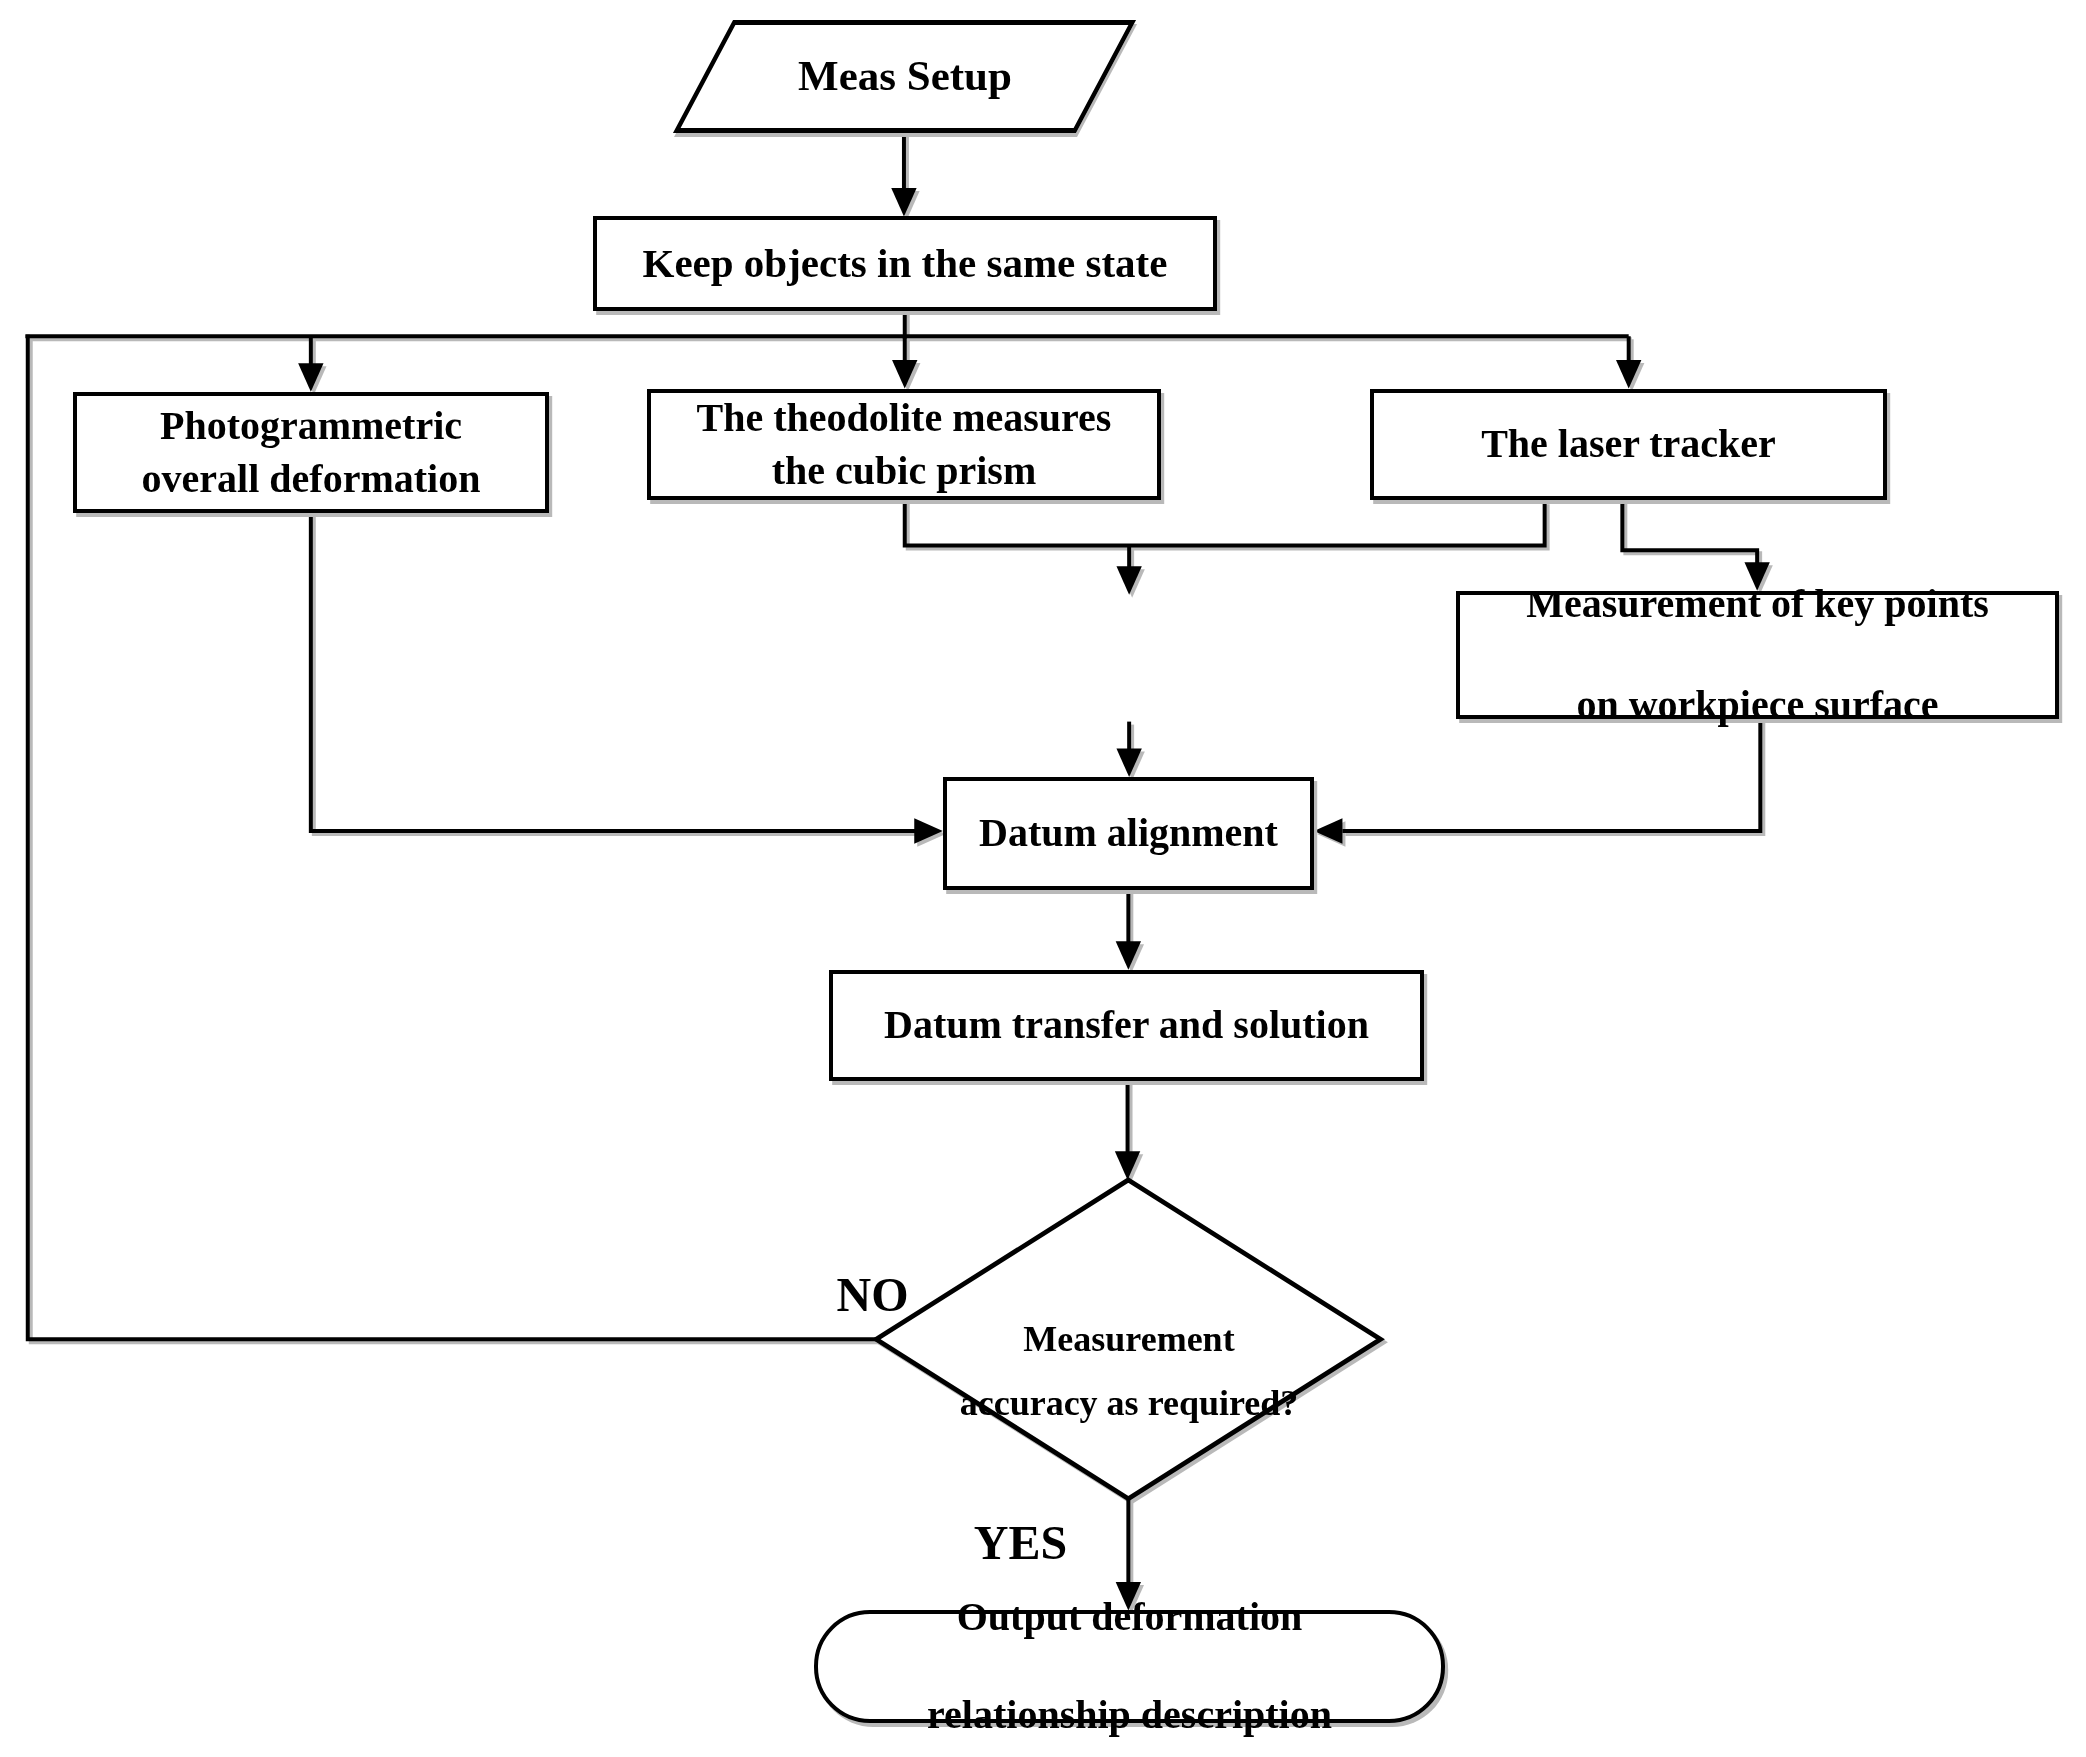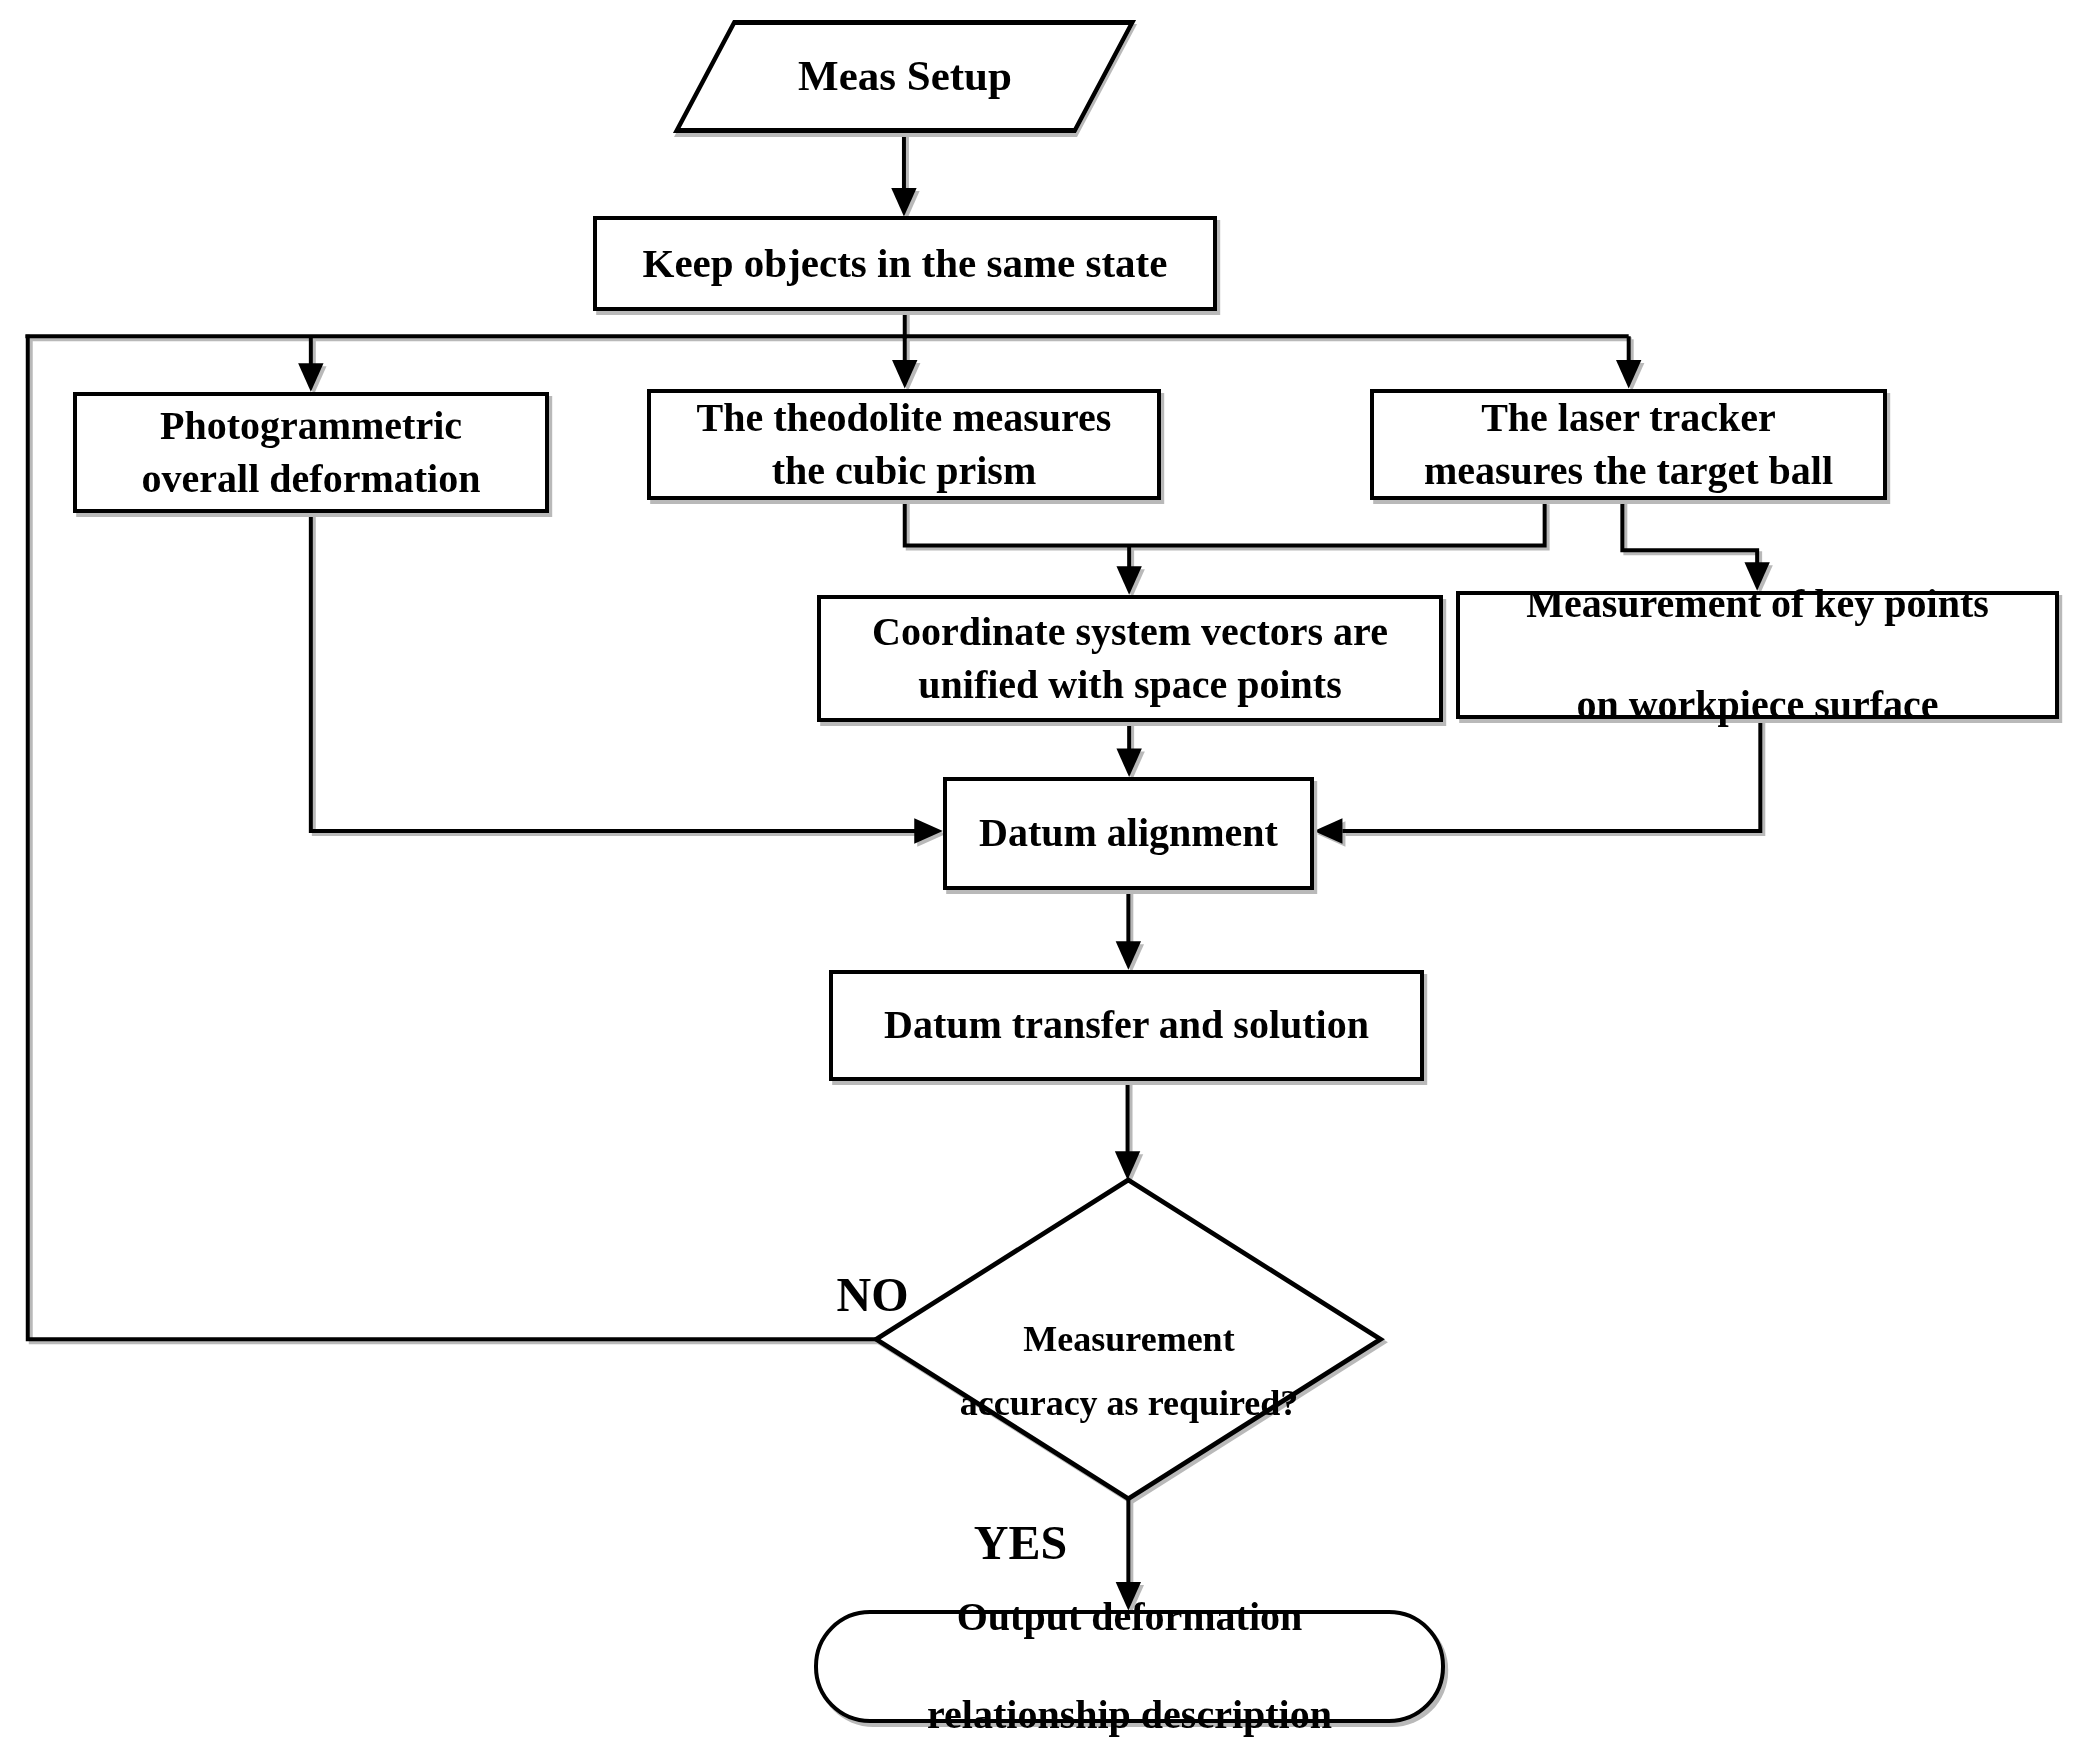--- a/index.html
+++ b/index.html
@@ -96,27 +96,22 @@
     <span class="line">overall deformation</span>
   </div>
 
   <div id="node-theodolite" class="node" style="left:647px;top:389px;width:514px;height:111px;">
     <span class="line">The theodolite measures</span>
     <span class="line">the cubic prism</span>
   </div>
 
   <div id="node-laser-tracker" class="node" style="left:1370px;top:389px;width:517px;height:111px;justify-content:center;">
     <span class="line">The laser tracker</span>
-    <span class="line">measures the target ball</span>
   </div>
 
-  <div id="node-coordinate-system" class="node" style="left:817px;top:595px;width:626px;height:127px;">
-    <span class="line">Coordinate system vectors are</span>
-    <span class="line">unified with space points</span>
-  </div>
 
   <div id="node-key-points" class="node" style="left:1456px;top:591px;width:603px;height:128px;gap:48px;">
     <span class="line">Measurement of key points</span>
     <span class="line">on workpiece surface</span>
   </div>
 
   <div id="node-datum-alignment" class="node" style="left:943px;top:777px;width:371px;height:113px;">
     <span class="line">Datum alignment</span>
   </div>
 

